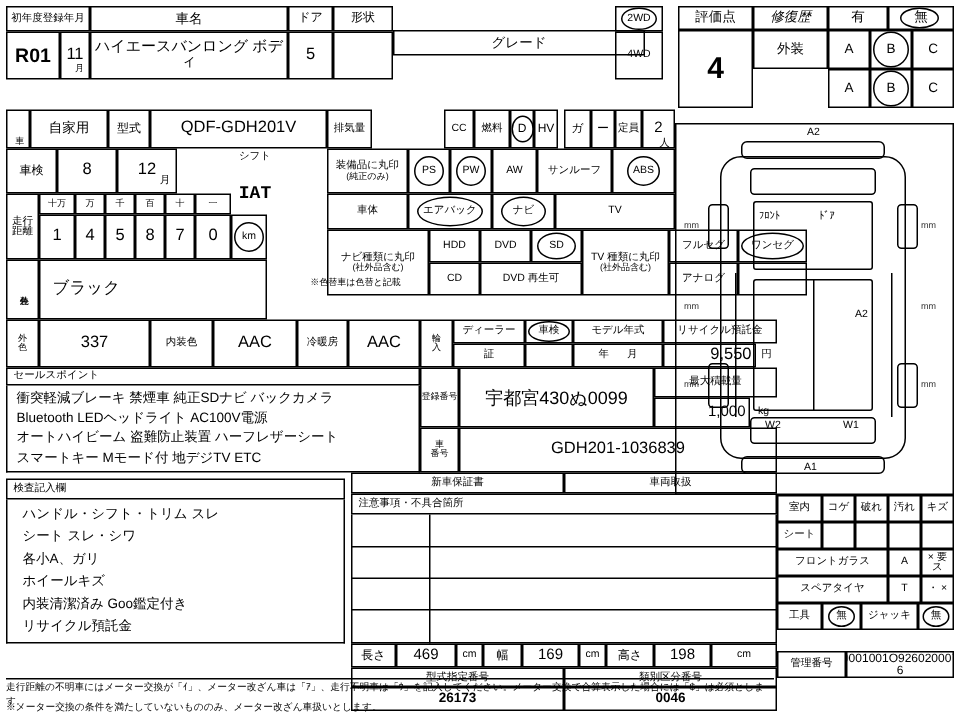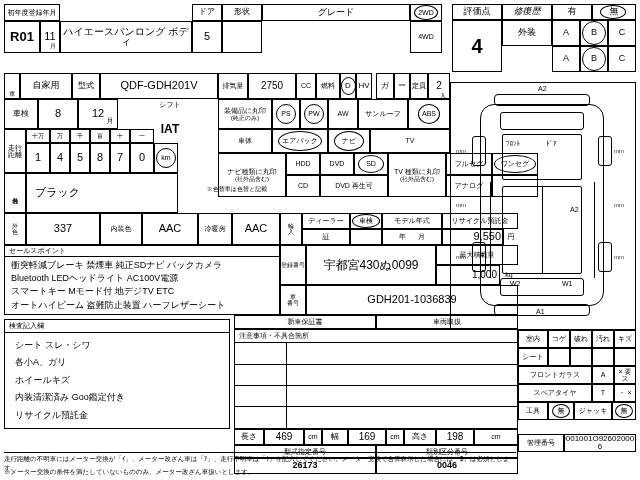--- a/index.html
+++ b/index.html
@@ -43,23 +43,24 @@
 
   .footnote { position:absolute; font-size:6.5px; line-height:1.35; }
   .topline { position:absolute; background:#000; }
 </style>
 </head>
 <body>
 
 <div class="sheet">
 
   <div class="c f7" style="left:4px;top:4px;width:56px;height:17px;">初年度登録年月</div>
+  <div class="c f9" style="left:60px;top:4px;width:132px;height:17px;">車名</div>
   <div class="c f8" style="left:192px;top:4px;width:30px;height:17px;">ドア</div>
   <div class="c f8" style="left:222px;top:4px;width:40px;height:17px;">形状</div>
-  <div class="c f9" style="left:262px;top:4px;width:148px;height:17px;">グレード</div>
+  <div class="c f9" style="left:262px;top:20px;width:168px;height:17px;">グレード</div>
   <div class="c f7" style="left:410px;top:4px;width:32px;height:17px;">2WD</div>
 
   <div class="c f13 b" style="left:4px;top:21px;width:36px;height:32px;">R01</div>
   <div class="c f11" style="left:40px;top:21px;width:20px;height:32px;">11</div>
   <div class="c f6 nb" style="left:46px;top:40px;width:14px;height:12px;">月</div>
   <div class="c f10" style="left:60px;top:21px;width:132px;height:32px;">ハイエースバンロング ボディ</div>
   <div class="c f11" style="left:192px;top:21px;width:30px;height:32px;">5</div>
   <div class="c f8" style="left:222px;top:21px;width:40px;height:32px;"></div>
   <div class="c f7" style="left:410px;top:21px;width:32px;height:32px;">4WD</div>
   <div class="ring" style="left:414px;top:5px;width:24px;height:15px;border-radius:50%;"></div>
@@ -82,38 +83,37 @@
   <div class="c f9" style="left:608px;top:46px;width:28px;height:26px;">C</div>
   <div class="ring" style="left:582px;top:47px;width:24px;height:24px;"></div>
 
   <div class="c f7" style="left:4px;top:73px;width:16px;height:26px;">
     <span class="vtxt f6">車</span>
   </div>
   <div class="c f9" style="left:20px;top:73px;width:52px;height:26px;">自家用</div>
   <div class="c f8" style="left:72px;top:73px;width:28px;height:26px;">型式</div>
   <div class="c f11" style="left:100px;top:73px;width:118px;height:26px;">QDF-GDH201V</div>
   <div class="c f7" style="left:218px;top:73px;width:30px;height:26px;">排気量</div>
-  <div class="c f10" style="left:248px;top:73px;width:48px;height:26px;">2750</div>
   <div class="c f7" style="left:296px;top:73px;width:20px;height:26px;">CC</div>
   <div class="c f7" style="left:316px;top:73px;width:24px;height:26px;">燃料</div>
   <div class="c f8" style="left:340px;top:73px;width:16px;height:26px;">D</div>
   <div class="c f8" style="left:356px;top:73px;width:16px;height:26px;">HV</div>
   <div class="c f8" style="left:376px;top:73px;width:18px;height:26px;">ガ</div>
   <div class="c f8" style="left:394px;top:73px;width:16px;height:26px;">ー</div>
   <div class="ring" style="left:341px;top:77px;width:15px;height:18px;"></div>
   <div class="c f7" style="left:410px;top:73px;width:18px;height:26px;">定員</div>
   <div class="c f10" style="left:428px;top:73px;width:22px;height:26px;">2</div>
   <div class="c f7 nb" style="left:436px;top:73px;width:14px;height:26px;align-items:flex-end;">人</div>
 
   <div class="c f8" style="left:4px;top:99px;width:34px;height:30px;">車検</div>
   <div class="c f11" style="left:38px;top:99px;width:40px;height:30px;">8</div>
   <div class="c f11" style="left:78px;top:99px;width:40px;height:30px;">12</div>
   <div class="c f7 nb" style="left:102px;top:114px;width:16px;height:14px;">月</div>
   <div class="c f7 nb" style="left:150px;top:99px;width:40px;height:12px;">シフト</div>
-  <div class="c f12 b nb" style="left:140px;top:112px;width:60px;height:34px;">IAT</div>
+  <div class="c f12 b nb" style="left:140px;top:112px;width:60px;height:34px;font-family:Liberation Mono, monospace;">IAT</div>
   <div class="c f7" style="left:218px;top:99px;width:54px;height:30px;flex-direction:column;">
     <span class="f7">装備品に丸印</span>
     <span class="f6">(純正のみ)</span>
   </div>
   <div class="c f7" style="left:272px;top:99px;width:28px;height:30px;">PS</div>
   <div class="c f7" style="left:300px;top:99px;width:28px;height:30px;">PW</div>
   <div class="c f7" style="left:328px;top:99px;width:30px;height:30px;">AW</div>
   <div class="c f7" style="left:358px;top:99px;width:50px;height:30px;">サンルーフ</div>
   <div class="c f7" style="left:408px;top:99px;width:42px;height:30px;">ABS</div>
   <div class="ringt" style="left:276px;top:104px;width:20px;height:20px;"></div>
@@ -203,22 +203,22 @@
     <span class="f7">月</span>
   </div>
   <div class="c f7" style="left:442px;top:213px;width:76px;height:16px;">リサイクル預託金</div>
   <div class="c f11 r" style="left:442px;top:229px;width:62px;height:16px;">9,550</div>
   <div class="c f7 nb" style="left:504px;top:229px;width:14px;height:16px;">円</div>
 
   <div class="c f7 l" style="left:4px;top:245px;width:276px;height:12px;padding-left:4px;">セールスポイント</div>
   <div class="c" style="left:4px;top:257px;width:276px;height:58px;border-top:none;flex-direction:column;align-items:flex-start;justify-content:space-evenly;padding-left:6px;">
     <span class="f9">衝突軽減ブレーキ  禁煙車  純正SDナビ  バックカメラ</span>
     <span class="f9">Bluetooth  LEDヘッドライト  AC100V電源</span>
+    <span class="f9">オートハイビーム  盗難防止装置  ハーフレザーシート</span>
     <span class="f9">スマートキー  Mモード付  地デジTV  ETC</span>
-    <span class="f9">オートハイビーム  盗難防止装置  ハーフレザーシート</span>
   </div>
 
   <div class="c f6" style="left:280px;top:245px;width:26px;height:40px;flex-direction:column;">
     <span class="f6">登録番号</span>
   </div>
   <div class="c f12" style="left:306px;top:245px;width:130px;height:40px;">宇都宮430ぬ0099</div>
   <div class="c f7" style="left:436px;top:245px;width:82px;height:20px;">最大積載量</div>
   <div class="c f10 r" style="left:436px;top:265px;width:64px;height:20px;">1,000</div>
   <div class="c f7 nb" style="left:500px;top:265px;width:18px;height:20px;">kg</div>
 
@@ -233,20 +233,21 @@
   <div class="c f7 l" style="left:234px;top:329px;width:284px;height:14px;padding-left:4px;">注意事項・不具合箇所</div>
   <div class="c" style="left:234px;top:343px;width:284px;height:86px;border-top:none;"></div>
 
   <div class="topline" style="left:234px;top:364px;width:284px;height:1px;"></div>
   <div class="topline" style="left:234px;top:385px;width:284px;height:1px;"></div>
   <div class="topline" style="left:234px;top:406px;width:284px;height:1px;"></div>
   <div class="topline" style="left:286px;top:343px;width:1px;height:86px;"></div>
 
   <div class="c f7 l" style="left:4px;top:319px;width:226px;height:14px;padding-left:4px;">検査記入欄</div>
   <div class="c" style="left:4px;top:333px;width:226px;height:96px;border-top:none;flex-direction:column;align-items:flex-start;justify-content:space-evenly;padding-left:10px;">
+    <span class="f9">ハンドル・シフト・トリム  スレ</span>
     <span class="f9">シート  スレ・シワ</span>
     <span class="f9">各小А、ガリ</span>
     <span class="f9">ホイールキズ</span>
     <span class="f9">内装清潔済み  Goo鑑定付き</span>
     <span class="f9">リサイクル預託金</span>
   </div>
 
   <div class="c f8" style="left:234px;top:429px;width:30px;height:16px;">長さ</div>
   <div class="c f10" style="left:264px;top:429px;width:40px;height:16px;">469</div>
   <div class="c f7" style="left:304px;top:429px;width:18px;height:16px;">cm</div>

